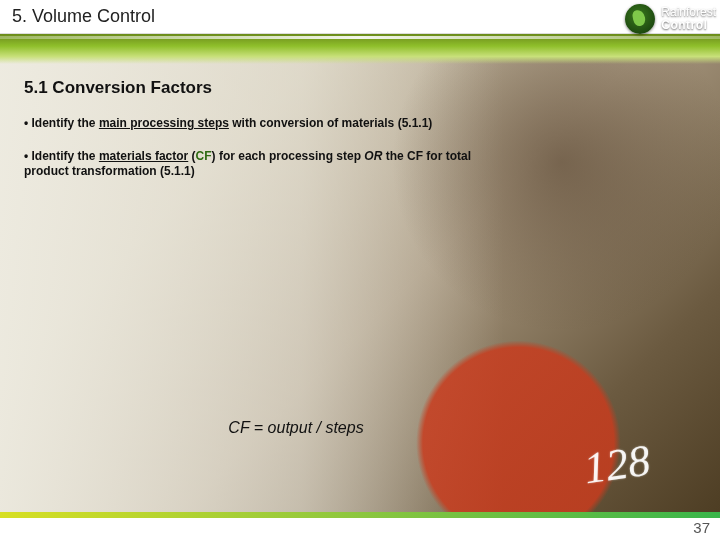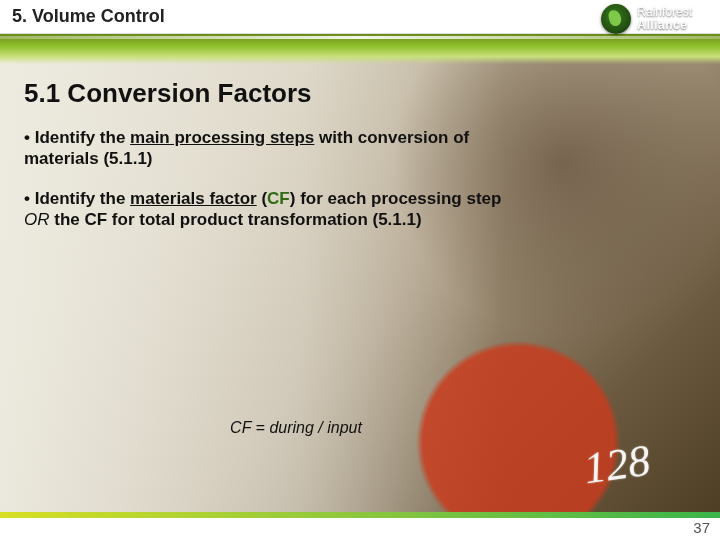--- a/index.html
+++ b/index.html
@@ -20,55 +20,55 @@
     color: rgba(255,255,255,0.9); font-size: 44px; font-style: italic;
     transform: rotate(-8deg); font-family: "Comic Sans MS", cursive;
     text-shadow: 0 0 2px rgba(255,255,255,0.5);
   }
   .titlebar {
     position: absolute; top: 0; left: 0; right: 0; height: 34px;
     background: #ffffff; display: flex; align-items: center;
     padding-left: 12px; z-index: 5;
     border-bottom: 1px solid #ddd;
   }
-  .titlebar-text { font-weight: bold; font-size: 18px; color: #222; }
+  .titlebar-text { font-weight: normal; font-size: 18px; color: #222; }
   .swoosh {
     position: absolute; top: 34px; left: 0; right: 0; height: 30px;
     background: linear-gradient(to bottom, #6a8a1a 0%, #8fbf2b 40%, #c8e07a 75%, rgba(255,255,255,0) 100%);
     z-index: 4;
   }
   .swoosh::before {
     content: ""; position: absolute; top: 2px; left: 0; right: 0; height: 3px;
     background: linear-gradient(to right, rgba(255,255,255,0.3), rgba(255,255,255,0.9), rgba(255,255,255,0.3));
   }
   .logo {
-    position: absolute; top: 4px; right: 28px; z-index: 6;
+    position: absolute; top: 4px; right: 4px; z-index: 6;
     display: flex; align-items: center; gap: 6px; color: #fff;
     text-shadow: 0 1px 2px rgba(0,0,0,0.6);
   }
   .logo-mark {
     width: 30px; height: 30px; border-radius: 50%;
     background: radial-gradient(circle at 45% 40%, #3a7a1e 0%, #1e4a10 70%);
     position: relative; box-shadow: 0 1px 3px rgba(0,0,0,0.5);
   }
   .logo-mark::after {
     content: ""; position: absolute; top: 6px; left: 8px; width: 12px; height: 16px;
     background: #7fc94a; border-radius: 40% 60% 50% 50%; transform: rotate(-12deg);
   }
   .logo-text { font-size: 12px; line-height: 1.1; }
   .logo-text .l1 { font-weight: normal; }
   .logo-text .l2 { font-weight: bold; letter-spacing: 0.5px; }
   .content {
     position: absolute; top: 78px; left: 24px; right: 40px; z-index: 3;
   }
-  .heading { font-size: 26px; font-weight: bold; color: #111; margin-bottom: 18px; }
-  .bullet { font-size: 17px; color: #111; margin-bottom: 18px; max-width: 480px; line-height: 1.25; }
+  .heading { font-size: 17px; font-weight: bold; color: #111; margin-bottom: 18px; }
+  .bullet { font-size: 12px; color: #111; margin-bottom: 18px; max-width: 480px; line-height: 1.25; }
   .bullet b { font-weight: bold; }
   .u { text-decoration: underline; }
-  .em { font-style: italic; font-weight: normal; }
+  .em { font-style: italic; font-weight: bold; }
   .gr { color: #2e6b12; }
   .footnote {
     position: absolute; left: 16px; top: 398px; width: 560px; z-index: 3;
     font-style: italic; font-size: 16px; color: #111; text-align: center; line-height: 1.25;
   }
   .bottombar {
     position: absolute; left: 0; right: 0; bottom: 22px; height: 6px;
     background: linear-gradient(to right, #d7df23 0%, #8cc63f 50%, #39b54a 100%);
     z-index: 5;
   }
@@ -90,38 +90,38 @@
 
   <div class="titlebar">
     <span class="titlebar-text">5. Volume Control</span>
   </div>
   <div class="swoosh"></div>
 
   <div class="logo">
     <div class="logo-mark"></div>
     <div class="logo-text">
       <div class="l1">Rainforest</div>
-      <div class="l2">Alliance</div>
+      <div class="l2">Control</div>
     </div>
   </div>
 
   <div class="content">
     <div class="heading">5.1 Conversion Factors</div>
 
     <div class="bullet">
       <b><span>• Identify the </span><span class="u">main processing steps</span><span> with conversion of materials (5.1.1)</span></b>
     </div>
 
     <div class="bullet">
       <b><span>• Identify the </span><span class="u">materials factor</span><span> (</span><span class="gr">CF</span><span>) for each processing step </span><span class="em">OR</span><span> the CF for total product transformation (5.1.1)</span></b>
     </div>
 
   </div>
 
   <div class="footnote">
     <br>
-    <span>CF = during / input</span>
+    <span>CF = output / steps</span>
   </div>
 
   <div class="bottombar"></div>
   <div class="bottomwhite"></div>
   <div class="pagenum">37</div>
 </div>
 
 </body></html>

